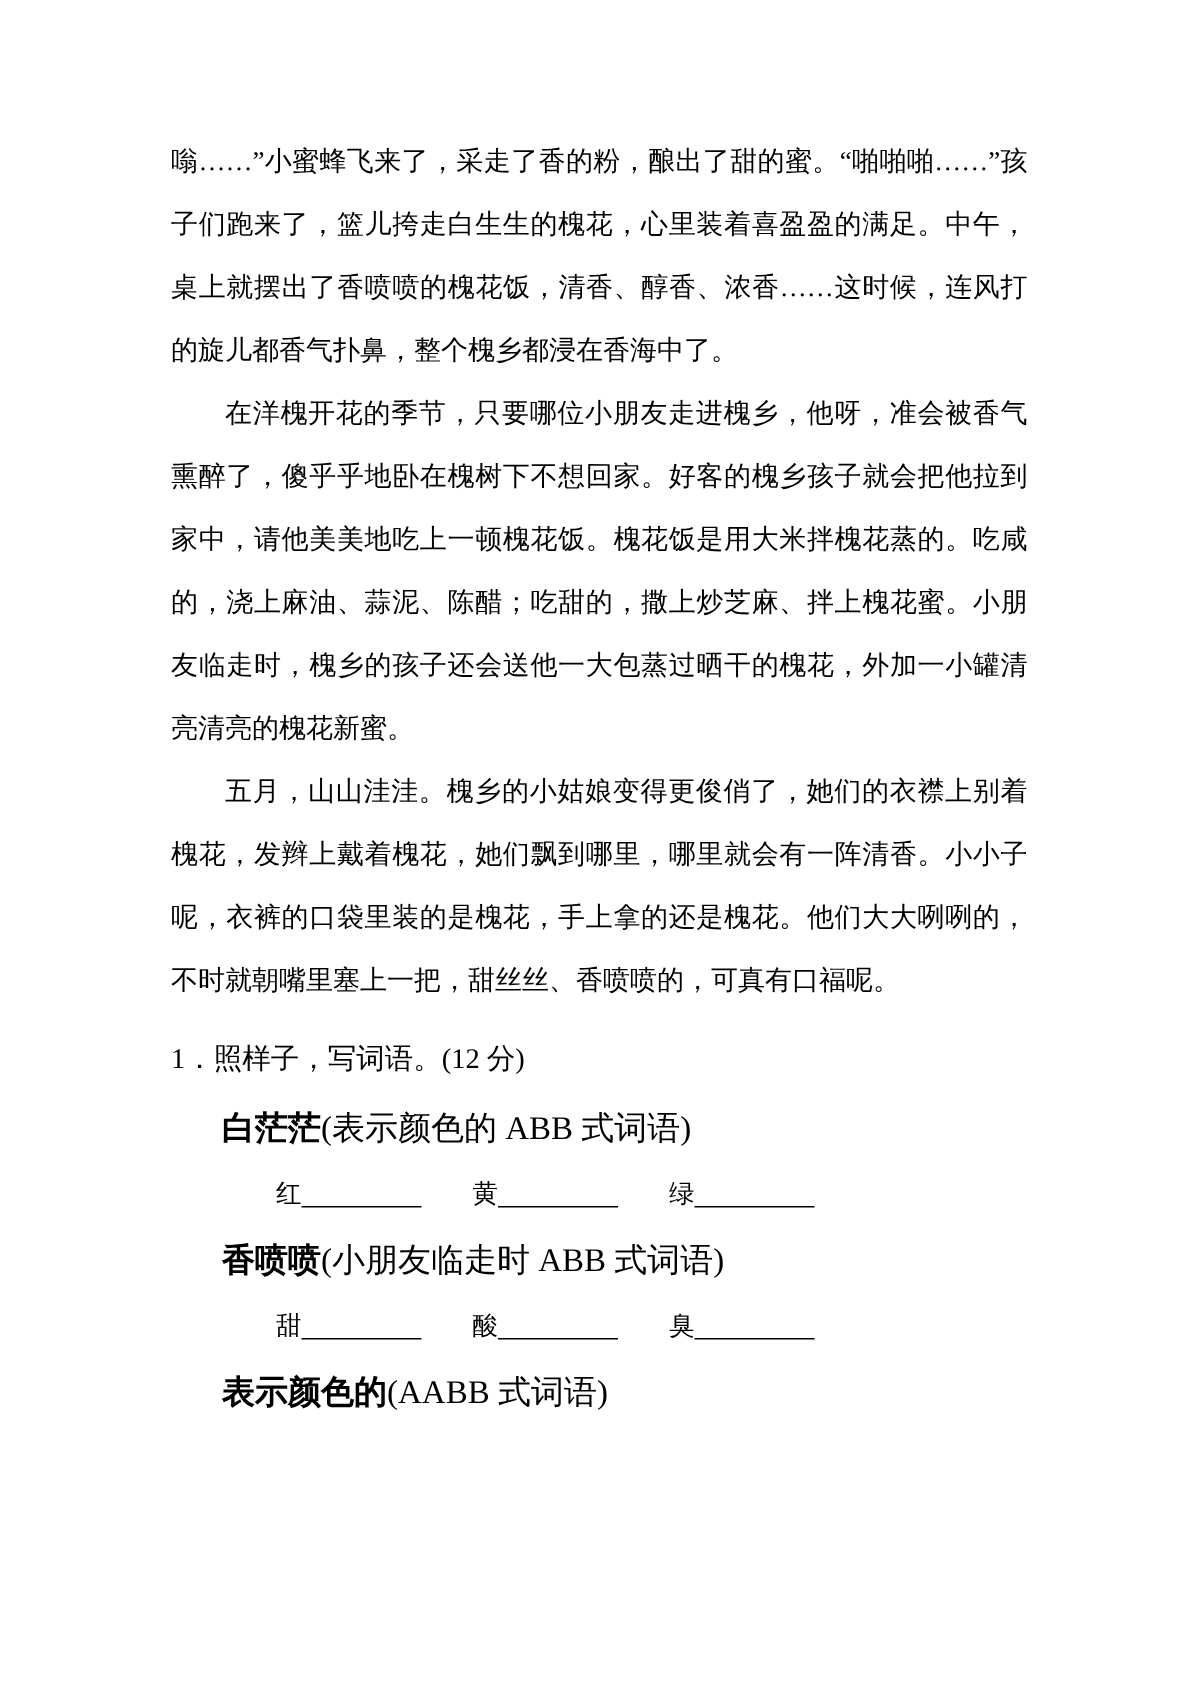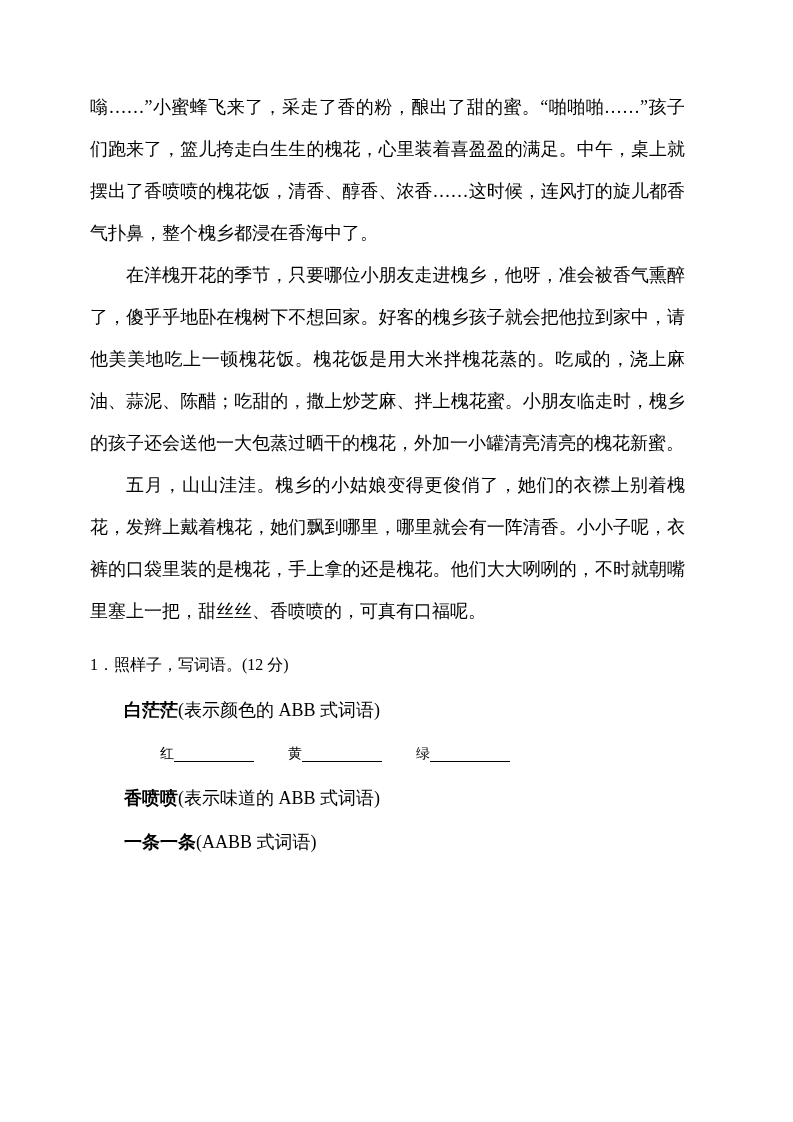--- a/index.html
+++ b/index.html
@@ -8,46 +8,46 @@
     width: 793px;
     height: 1122px;
     background: #ffffff;
     color: #000000;
     font-family: "Liberation Serif", "DejaVu Serif", serif;
     overflow: hidden;
   }
   .page {
     width: 793px;
     height: 1122px;
-    padding: 86px 108px 0 90px;
+    padding: 86px 108px 0 114px;
   }
   .para {
     margin: 0;
     font-size: 18px;
     line-height: 42px;
     text-align: justify;
     text-justify: inter-ideograph;
   }
   .para.indent { text-indent: 2em; }
 
   .exercise { margin-top: 10px; }
   .q-title {
     margin: 0;
-    font-size: 16px;
+    font-size: 19px;
     line-height: 46px;
   }
   .ex-example {
     margin: 0 0 0 34px;
-    font-size: 18px;
+    font-size: 22px;
     line-height: 44px;
   }
   .ex-example .example { font-weight: bold; }
   .ex-prompts {
     margin: 0 0 0 70px;
-    font-size: 14px;
+    font-size: 17px;
     line-height: 44px;
     white-space: nowrap;
   }
   .prompt-item { margin-right: 34px; }
   .prompt-item:last-child { margin-right: 0; }
   .blank {
     display: inline-block;
     width: 80px;
     height: 0;
     border-bottom: 1.6px solid #000000;
@@ -66,19 +66,22 @@
 
   <div class="exercise">
 
     <p class="q-title"><span>1．</span><span>照样子，写词语。(12 分)</span></p>
 
     <p class="ex-example"><span class="example">白茫茫</span><span class="note">(表示颜色的 ABB 式词语)</span></p>
     <p class="ex-prompts">
       <span class="prompt-item"><span>红</span><span class="blank"></span></span><span class="prompt-item"><span>黄</span><span class="blank"></span></span><span class="prompt-item"><span>绿</span><span class="blank"></span></span>
     </p>
 
-    <p class="ex-example"><span class="example">香喷喷</span><span class="note">(表示味道的 ABB 式词语)</span></p>
+    <p class="ex-example"><span class="example">香喷喷</span><span class="note">(小朋友临走时 ABB 式词语)</span></p>
+    <p class="ex-prompts">
+      <span class="prompt-item"><span>甜</span><span class="blank"></span></span><span class="prompt-item"><span>酸</span><span class="blank"></span></span><span class="prompt-item"><span>臭</span><span class="blank"></span></span>
+    </p>
 
-    <p class="ex-example"><span class="example">一条一条</span><span class="note">(AABB 式词语)</span></p>
+    <p class="ex-example"><span class="example">表示颜色的</span><span class="note">(AABB 式词语)</span></p>
 
 
   </div>
 </div>
 
 </body></html>

